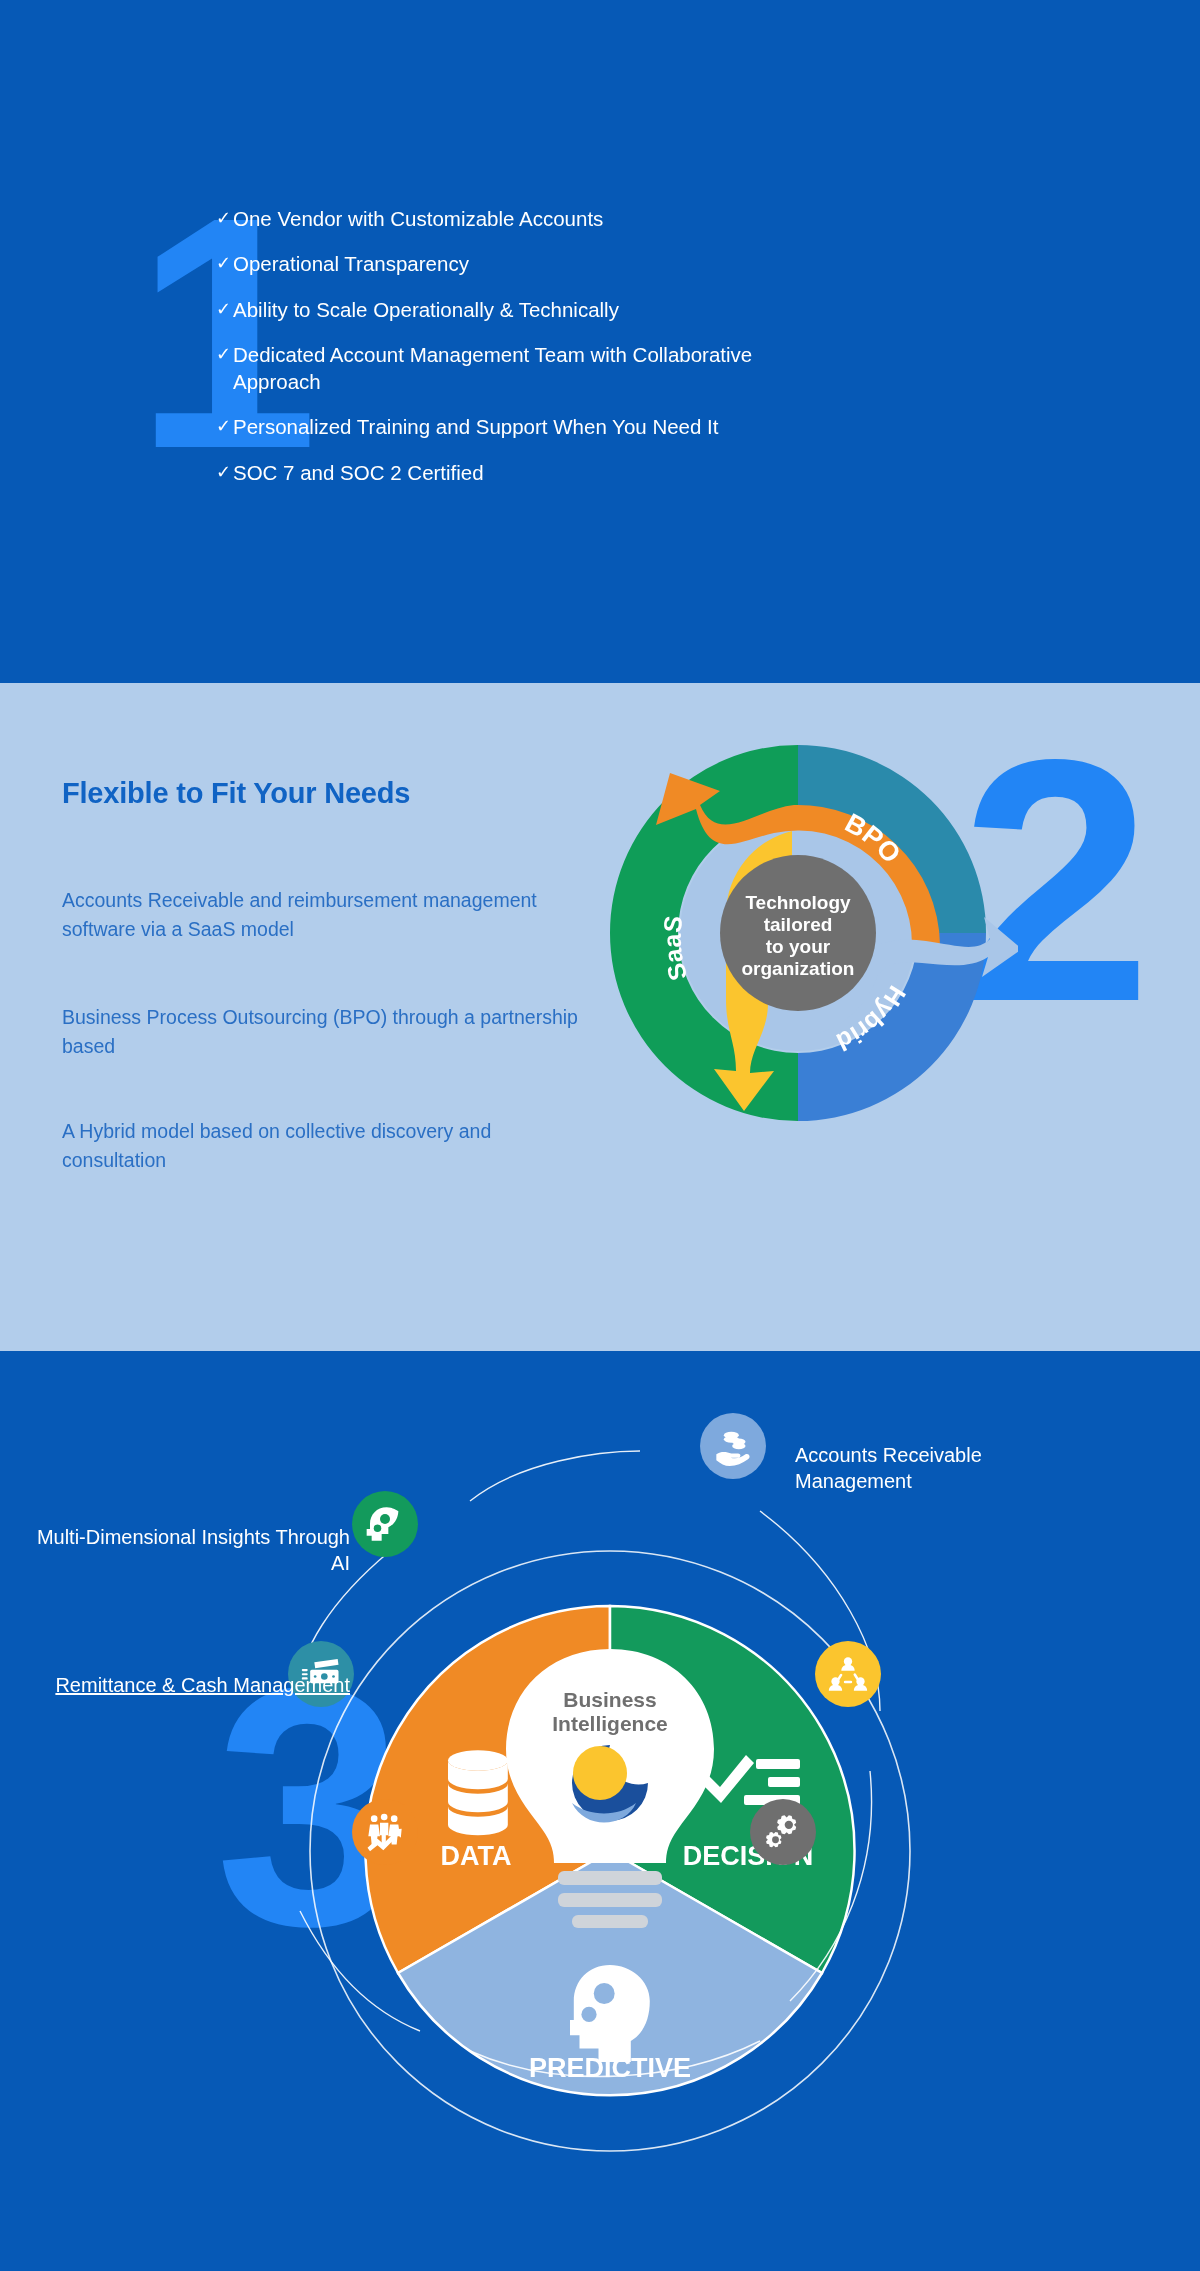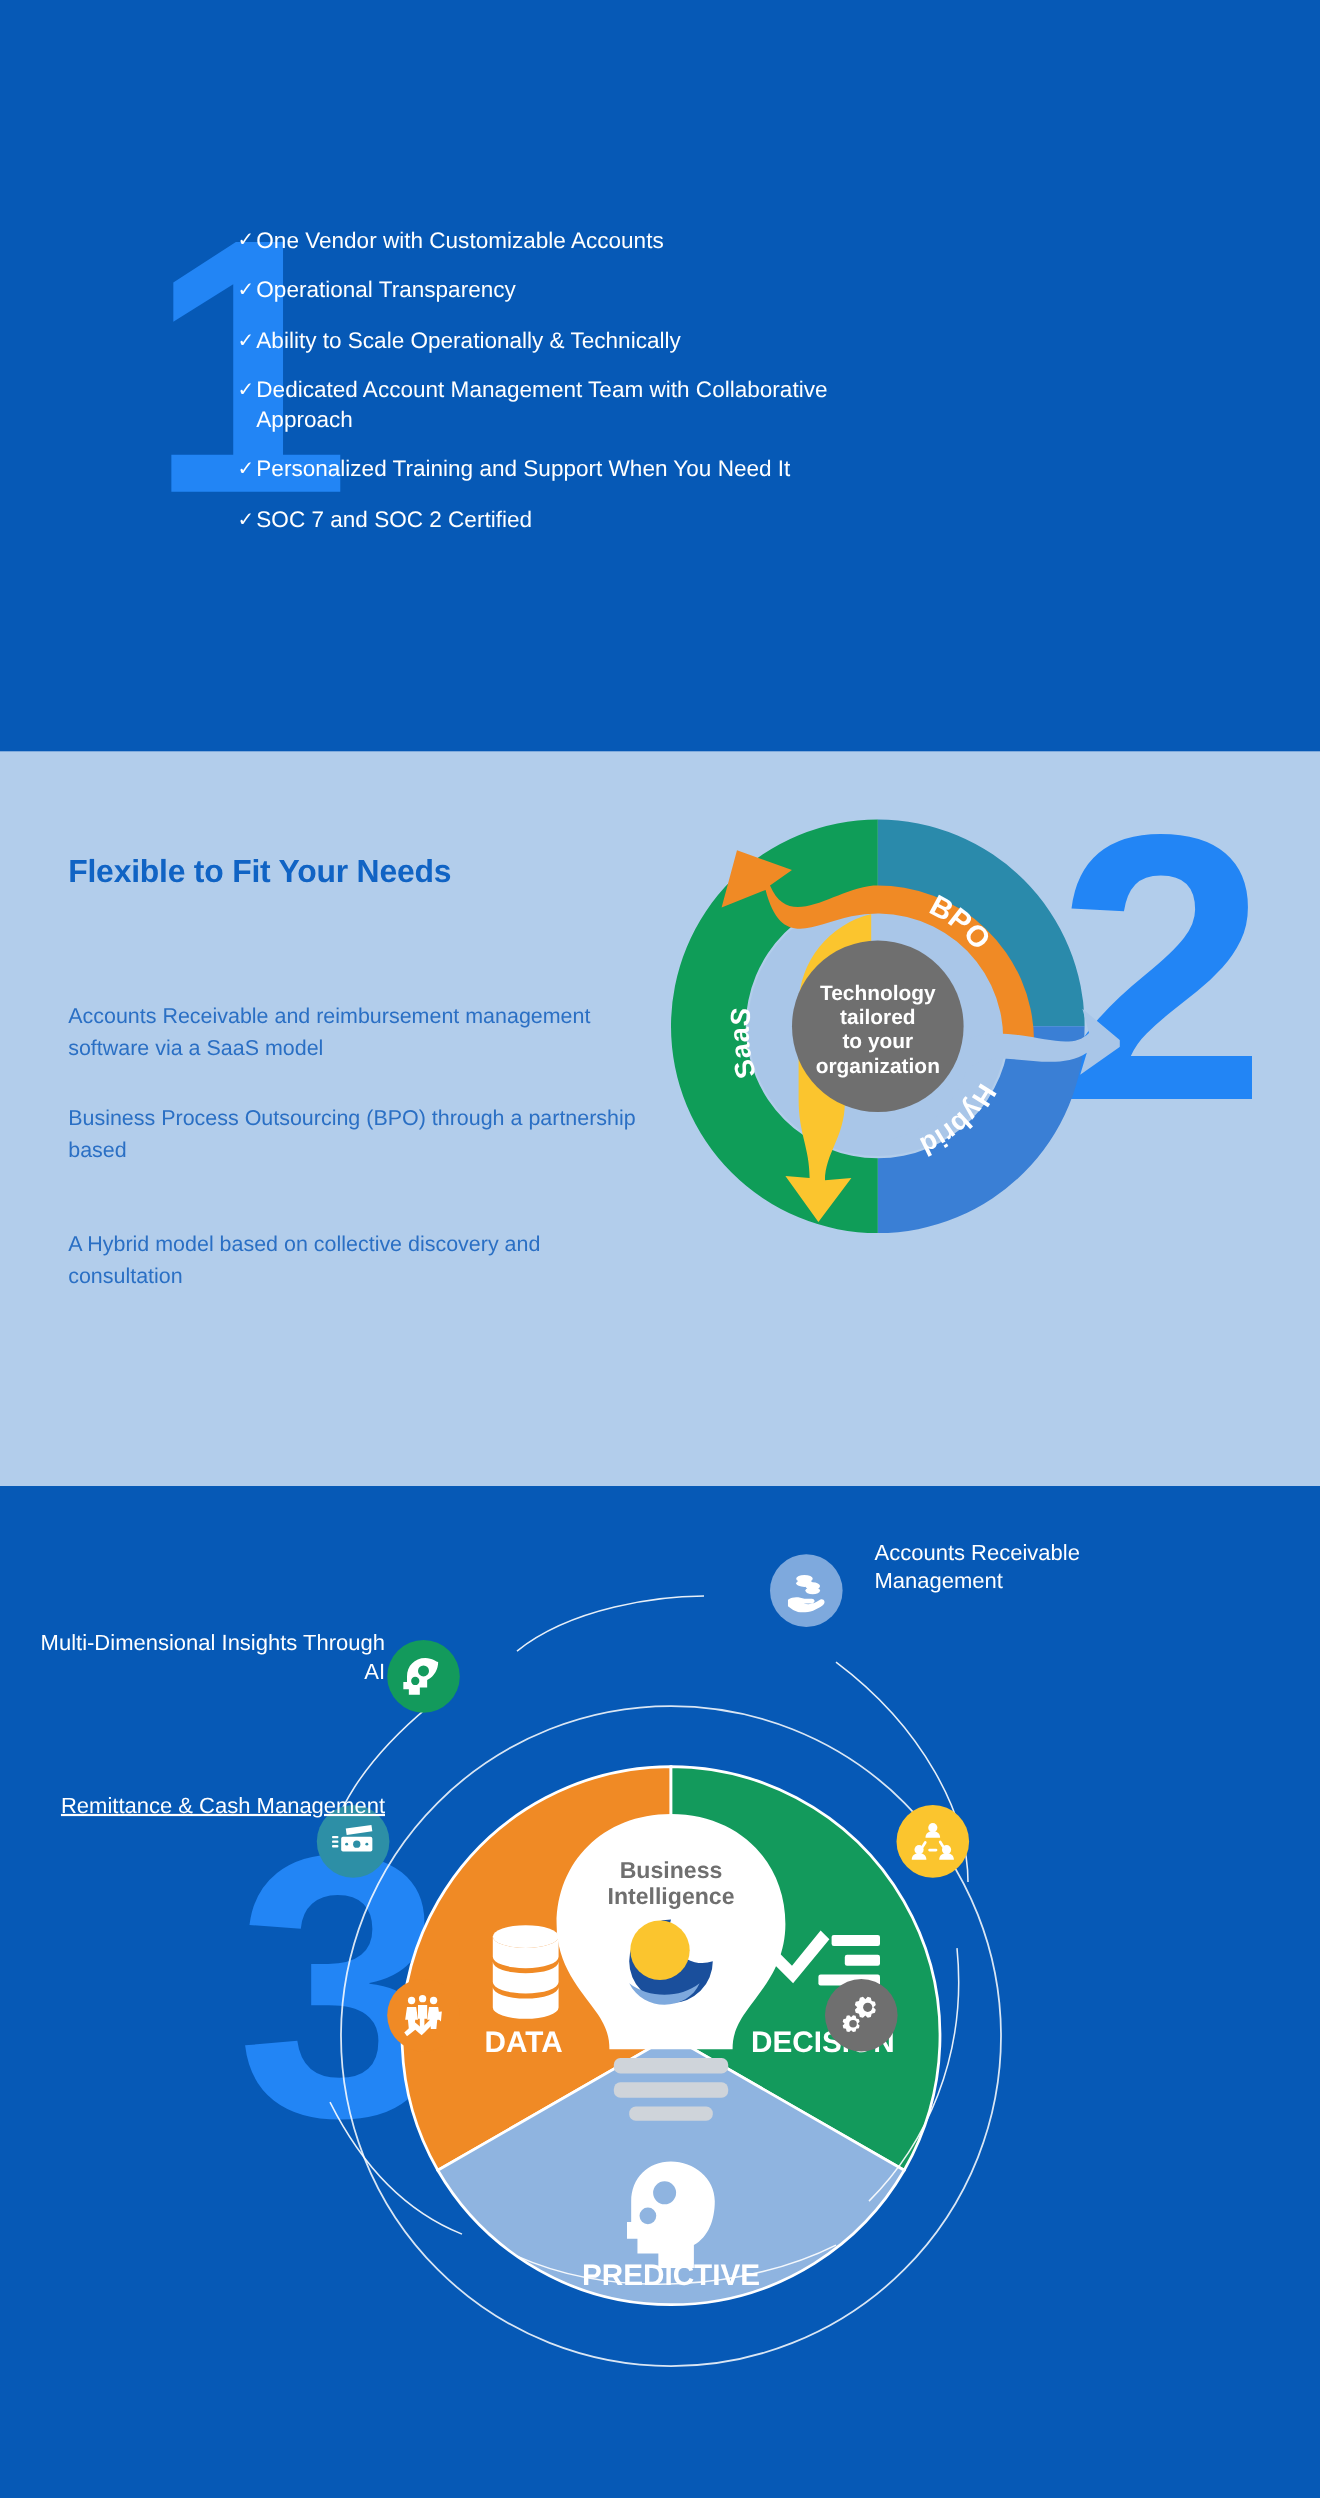--- a/index.html
+++ b/index.html
@@ -55,41 +55,42 @@
   }
   .sec2-title {
     position: absolute; left: 62px; top: 94px;
     font-size: 29px; font-weight: 700; color: #1063c4;
     letter-spacing: -0.2px;
   }
   .sec2-p {
     position: absolute; left: 62px; width: 520px;
     color: #2a6fc4; font-size: 19.5px; line-height: 1.5; font-weight: 300;
   }
-  .sec2-p.p1 { top: 203px; margin-top: 24px; }
+  .sec2-p.p1 { top: 203px; }
   .sec2-p.p2 { top: 320px; }
   .sec2-p.p3 { top: 434px; }
 
   .swirl { position: absolute; left: 578px; top: 30px; width: 440px; height: 420px; }
 
   
   .sec3 {
     position: absolute; left: 0; top: 1351px; width: 1200px; height: 920px;
     background: #0659b6; overflow: hidden;
   }
   .big-num-3 {
     position: absolute; left: 215px; top: 285px;
     font-size: 340px; line-height: 340px; font-weight: 700;
     color: #2285f5;
   }
   .wheel { position: absolute; left: 300px; top: 190px; width: 620px; height: 620px; }
 
   .node-label {
     position: absolute; color: #ffffff; font-size: 20px; line-height: 1.32;
     font-weight: 300;
+    margin-top: 43px;
   }
   .nl-ar   { left: 795px; top: 48px;  width: 240px; text-align: left; }
   .nl-ai   { left: 20px;  top: 130px; width: 330px; text-align: right; }
   .nl-rem  { left: 10px;  top: 278px; width: 340px; text-align: right; text-decoration: underline; }
   .nl-pay  { left: 10px;  top: 430px; width: 340px; text-align: right; }
   .nl-pre  { left: 890px; top: 260px; width: 250px; text-align: left; }
   .nl-rob  { left: 815px; top: 435px; width: 290px; text-align: left; }
 
   .node-icon {
     position: absolute; width: 66px; height: 66px; border-radius: 50%;

